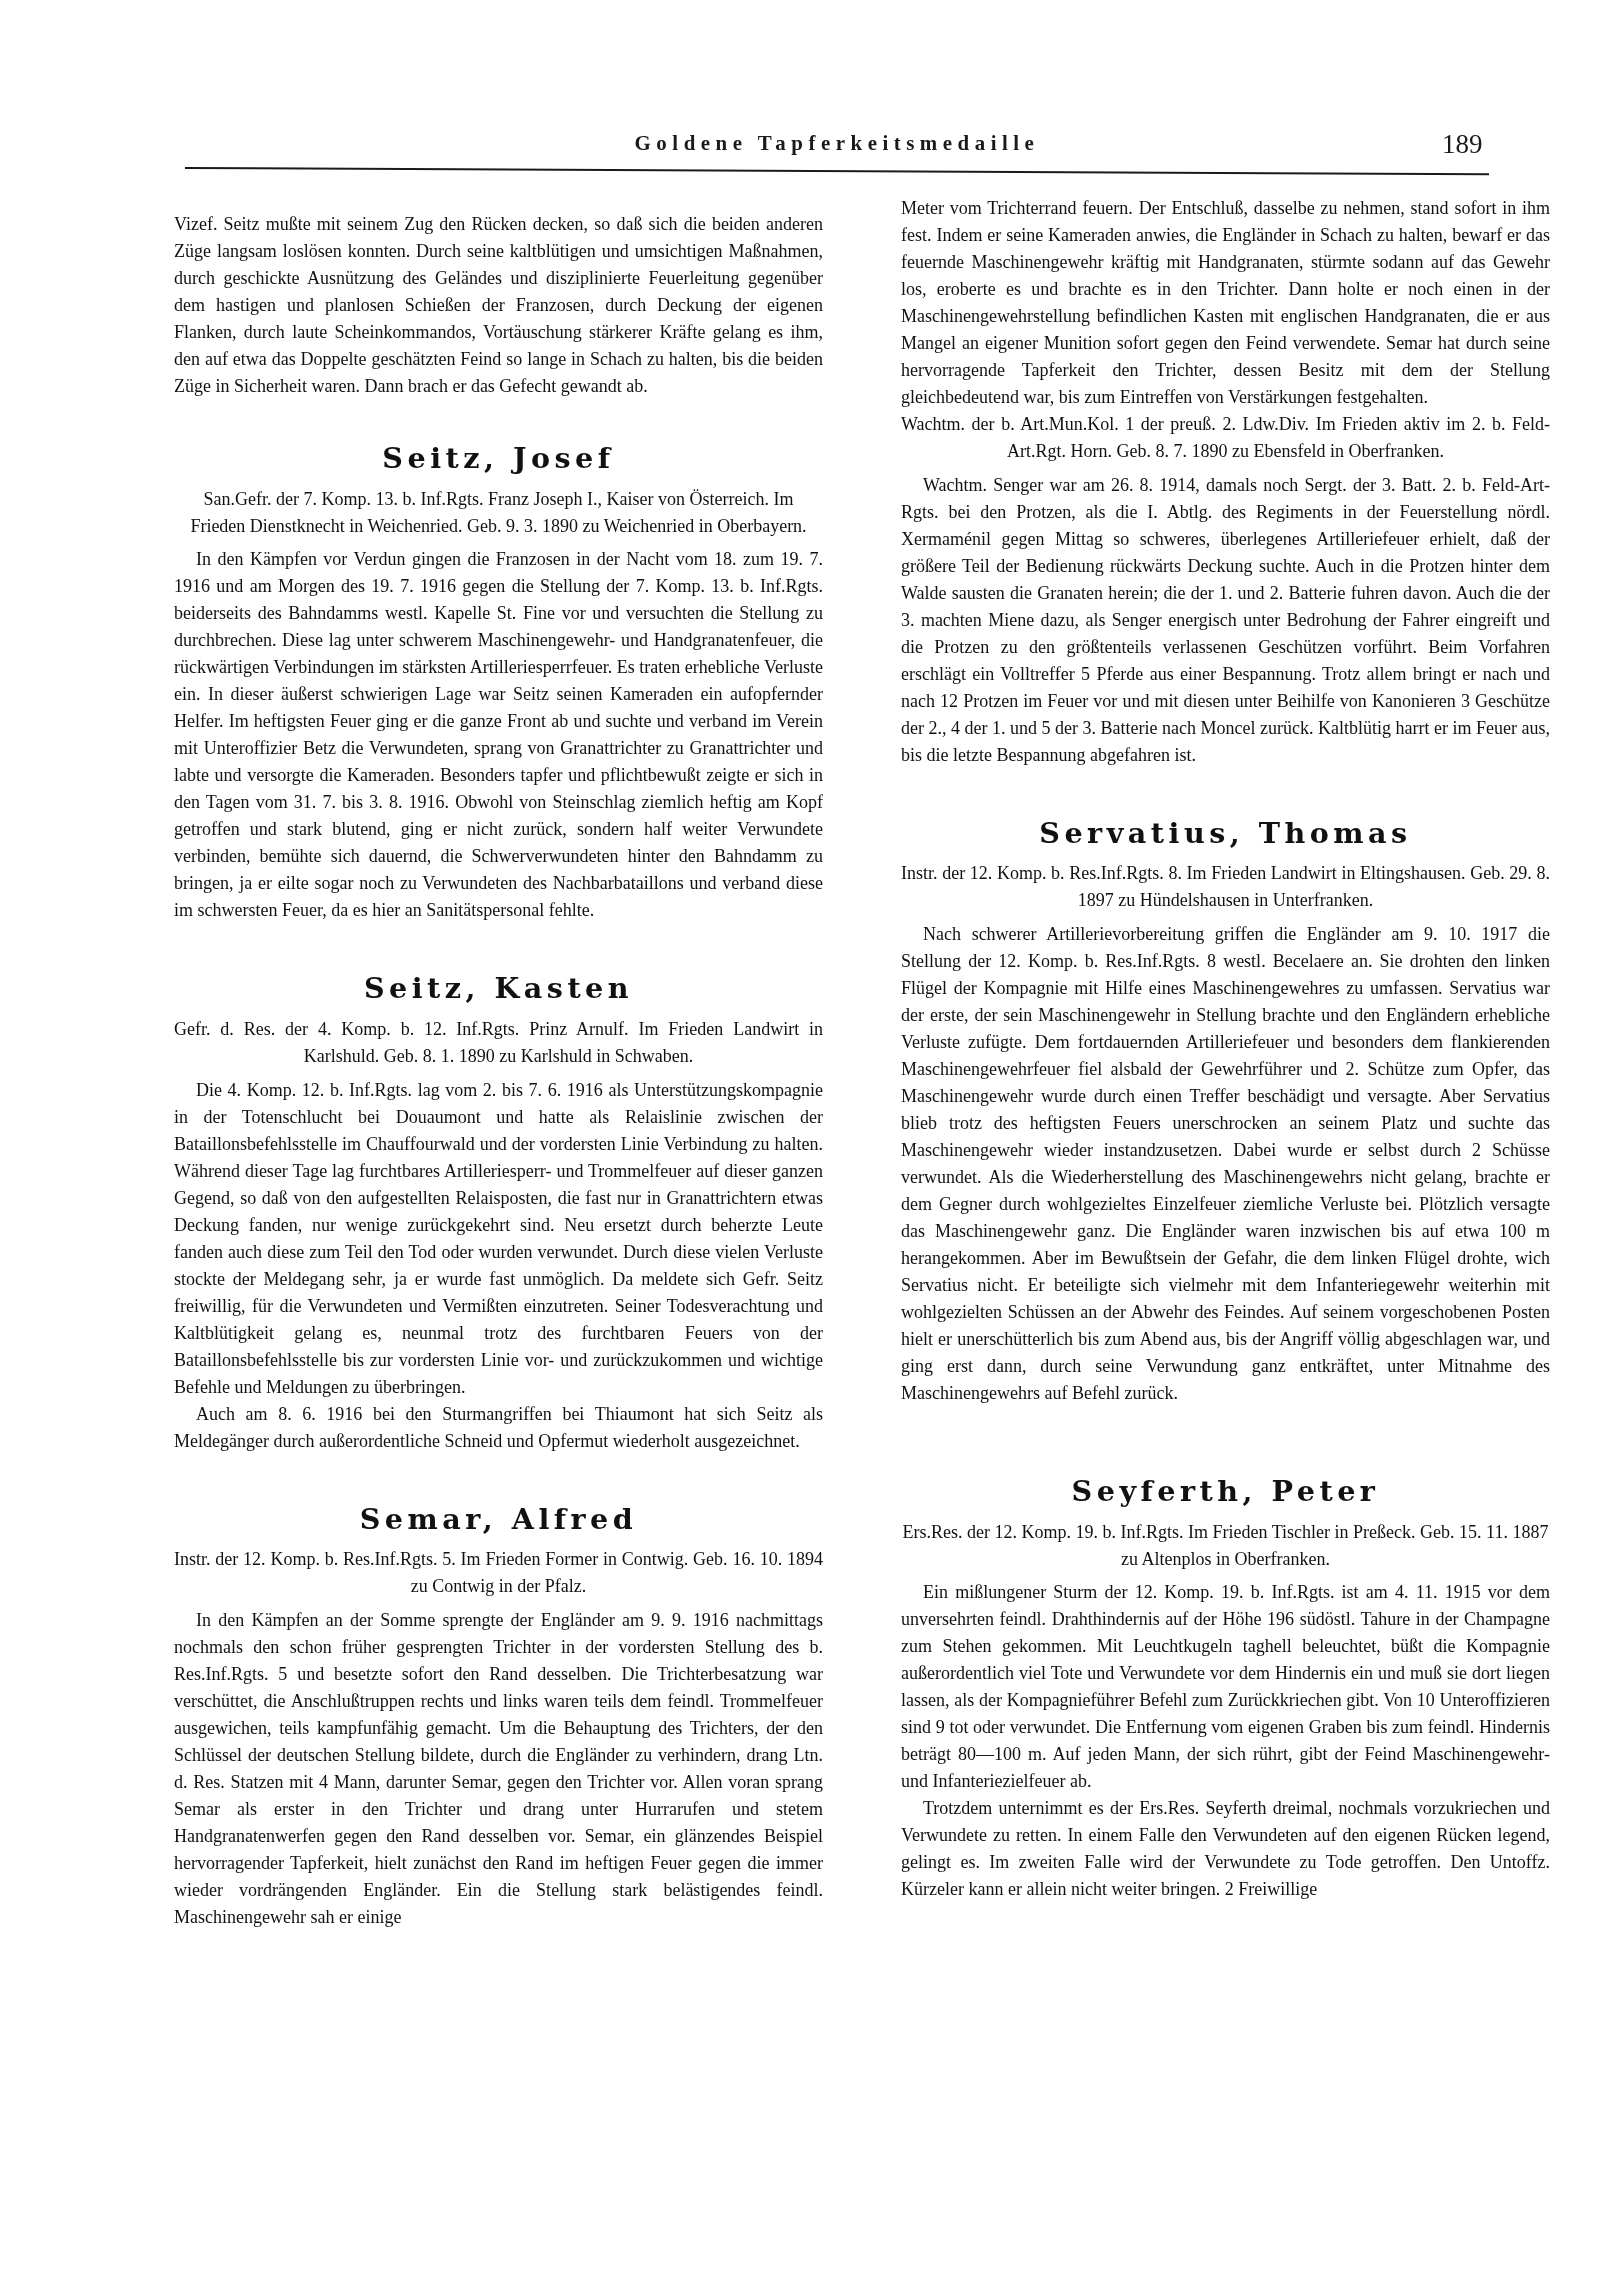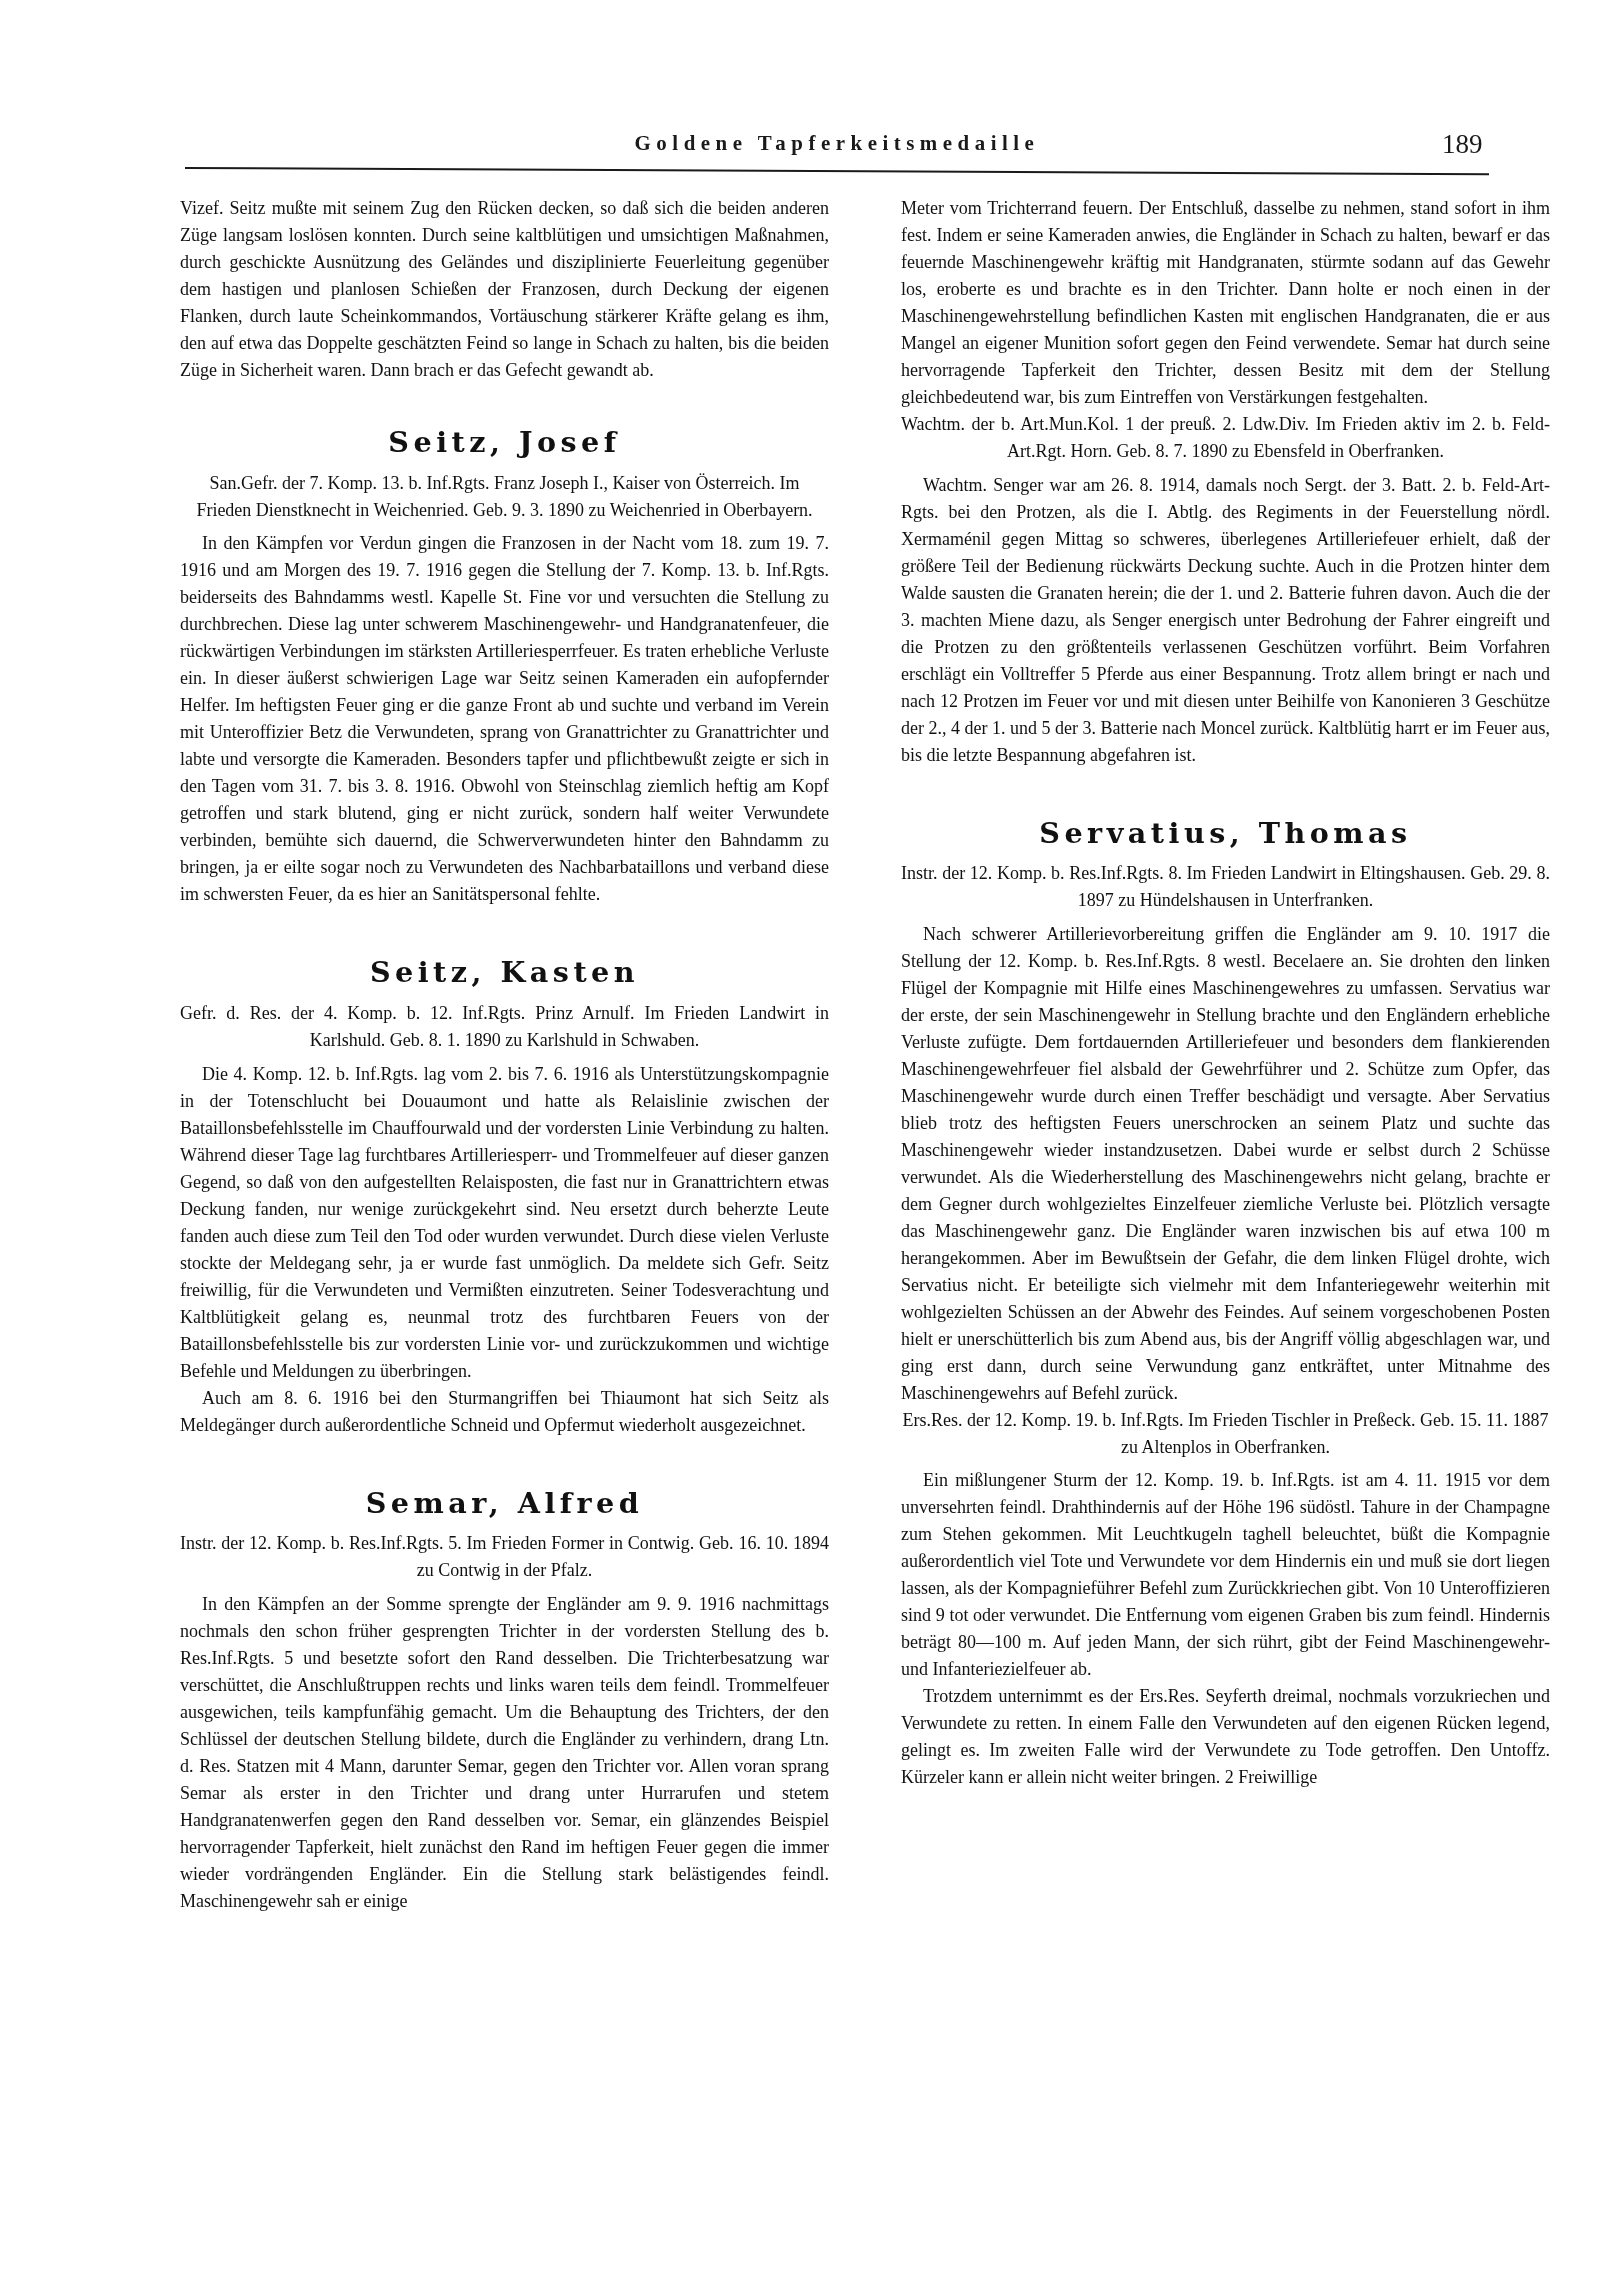--- a/index.html
+++ b/index.html
@@ -8,21 +8,21 @@
     .running-head { position: absolute; left: 185px; top: 130px; width: 1304px; height: 39px; }
     .running-title { position: absolute; left: 0; right: 0; top: 0; text-align: center;
            font-family: "Liberation Serif", serif; font-size: 22px; letter-spacing: 5.8px;
            font-weight: bold; color: #1a1a1a; transform: scaleX(0.95); }
     .page-number { position: absolute; right: 6.5px; top: -1.3px; font-family: "Liberation Serif", serif;
            font-size: 27px; color: #1a1a1a; }
     .rule { position: absolute; left: 185px; top: 167px; width: 1304px; height: 1.9px; background: #1a1a1a;
             transform: rotate(0.28deg); transform-origin: left center; }
     .column { position: absolute; top: 195px; width: 649px; font-size: 18px; line-height: 27px;
               font-family: "Liberation Serif", "DejaVu Serif", serif; text-align: justify; hyphens: manual; }
-    .col-left { left: 180px; }
+    .col-left { left: 174px; margin-top: 16px; }
     .col-right { left: 869px; margin-left: 32px; }
     .para { margin: 0; text-indent: 22px; }
     .para.cont { text-indent: 0; }
     .entry { margin-top: 0; }
     .entry-name { text-align: center; font-size: 28.6px; line-height: 39px; letter-spacing: 4.5px;
                   font-weight: bold; margin: 45px 0 7.8px 0; font-family: "DejaVu Serif", serif; }
     .entry-meta { text-align: center; text-align-last: center; margin: 0 0 6.5px 0; }
     .entry-meta.justify { text-align: justify; text-align-last: center; }
   </style>
 </head>
@@ -65,18 +65,19 @@
     <p class="para">Wachtm. Senger war am 26. 8. 1914, damals noch Sergt. der 3. Batt. 2. b. Feld-Art-Rgts. bei den Protzen, als die I. Abtlg. des Regiments in der Feuerstellung nördl. Xermaménil gegen Mittag so schweres, überlegenes Artilleriefeuer erhielt, daß der größere Teil der Bedienung rückwärts Deckung suchte. Auch in die Protzen hinter dem Walde sausten die Granaten herein; die der 1. und 2. Batterie fuhren davon. Auch die der 3. machten Miene dazu, als Senger energisch unter Bedrohung der Fahrer eingreift und die Protzen zu den größtenteils verlassenen Geschützen vorführt. Beim Vorfahren erschlägt ein Volltreffer 5 Pferde aus einer Bespannung. Trotz allem bringt er nach und nach 12 Protzen im Feuer vor und mit diesen unter Beihilfe von Kanonieren 3 Geschütze der 2., 4 der 1. und 5 der 3. Batterie nach Moncel zurück. Kaltblütig harrt er im Feuer aus, bis die letzte Bespannung abgefahren ist.</p>
   </div>
 
   <div class="entry">
     <div class="entry-name">Servatius, Thomas</div>
     <p class="entry-meta justify">Instr. der 12. Komp. b. Res.Inf.Rgts. 8. Im Frieden Landwirt in Eltingshausen. Geb. 29. 8. 1897 zu Hündelshausen in Unterfranken.</p>
     <p class="para">Nach schwerer Artillerievorbereitung griffen die Engländer am 9. 10. 1917 die Stellung der 12. Komp. b. Res.Inf.Rgts. 8 westl. Becelaere an. Sie drohten den linken Flügel der Kompagnie mit Hilfe eines Maschinengewehres zu umfassen. Servatius war der erste, der sein Maschinengewehr in Stellung brachte und den Engländern erhebliche Verluste zufügte. Dem fortdauernden Artilleriefeuer und besonders dem flankierenden Maschinengewehrfeuer fiel alsbald der Gewehrführer und 2. Schütze zum Opfer, das Maschinengewehr wurde durch einen Treffer beschädigt und versagte. Aber Servatius blieb trotz des heftigsten Feuers unerschrocken an seinem Platz und suchte das Maschinengewehr wieder instandzusetzen. Dabei wurde er selbst durch 2 Schüsse verwundet. Als die Wiederherstellung des Maschinengewehrs nicht gelang, brachte er dem Gegner durch wohlgezieltes Einzelfeuer ziemliche Verluste bei. Plötzlich versagte das Maschinengewehr ganz. Die Engländer waren inzwischen bis auf etwa 100 m herangekommen. Aber im Bewußtsein der Gefahr, die dem linken Flügel drohte, wich Servatius nicht. Er beteiligte sich vielmehr mit dem Infanteriegewehr weiterhin mit wohlgezielten Schüssen an der Abwehr des Feindes. Auf seinem vorgeschobenen Posten hielt er unerschütterlich bis zum Abend aus, bis der Angriff völlig abgeschlagen war, und ging erst dann, durch seine Verwundung ganz entkräftet, unter Mitnahme des Maschinengewehrs auf Befehl zurück.</p>
   </div>
 
   <div class="entry">
+    <div class="entry-name" style="margin-top:65px">Seyferth, Peter</div>
     <p class="entry-meta">Ers.Res. der 12. Komp. 19. b. Inf.Rgts. Im Frieden Tischler in Preßeck. Geb. 15. 11. 1887 zu Altenplos in Oberfranken.</p>
     <p class="para">Ein mißlungener Sturm der 12. Komp. 19. b. Inf.Rgts. ist am 4. 11. 1915 vor dem unversehrten feindl. Drahthindernis auf der Höhe 196 südöstl. Tahure in der Champagne zum Stehen gekommen. Mit Leuchtkugeln taghell beleuchtet, büßt die Kompagnie außerordentlich viel Tote und Verwundete vor dem Hindernis ein und muß sie dort liegen lassen, als der Kompagnieführer Befehl zum Zurückkriechen gibt. Von 10 Unteroffizieren sind 9 tot oder verwundet. Die Entfernung vom eigenen Graben bis zum feindl. Hindernis beträgt 80—100 m. Auf jeden Mann, der sich rührt, gibt der Feind Maschinengewehr- und Infanteriezielfeuer ab.</p>
     <p class="para">Trotzdem unternimmt es der Ers.Res. Seyferth dreimal, nochmals vorzukriechen und Verwundete zu retten. In einem Falle den Verwundeten auf den eigenen Rücken legend, gelingt es. Im zweiten Falle wird der Verwundete zu Tode getroffen. Den Untoffz. Kürzeler kann er allein nicht weiter bringen. 2 Freiwillige</p>
   </div>
 </div>
 
 
 </body></html>

